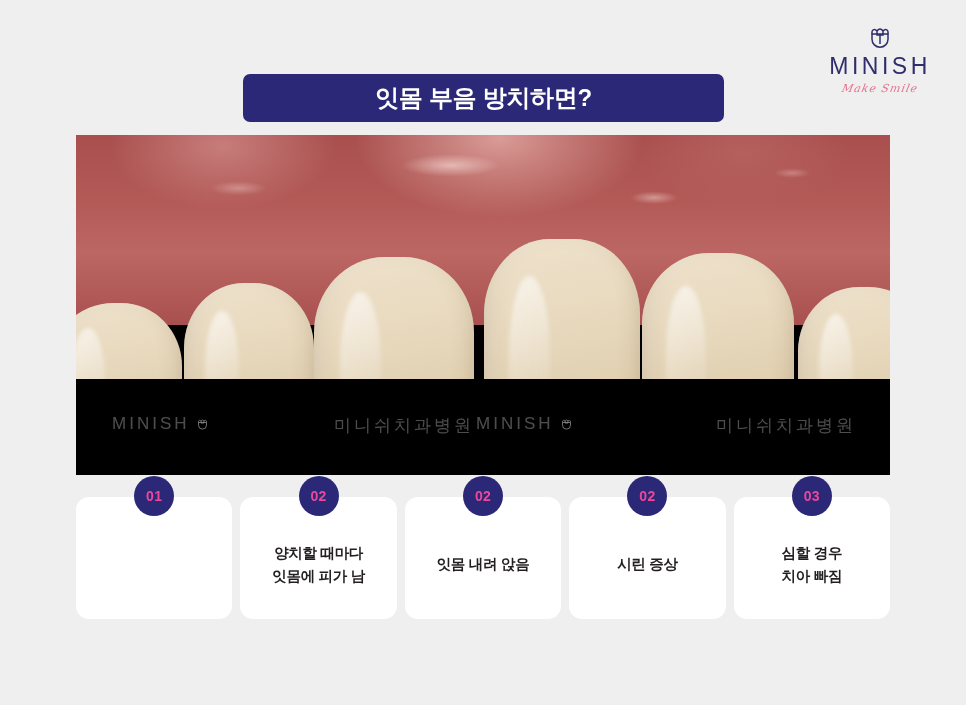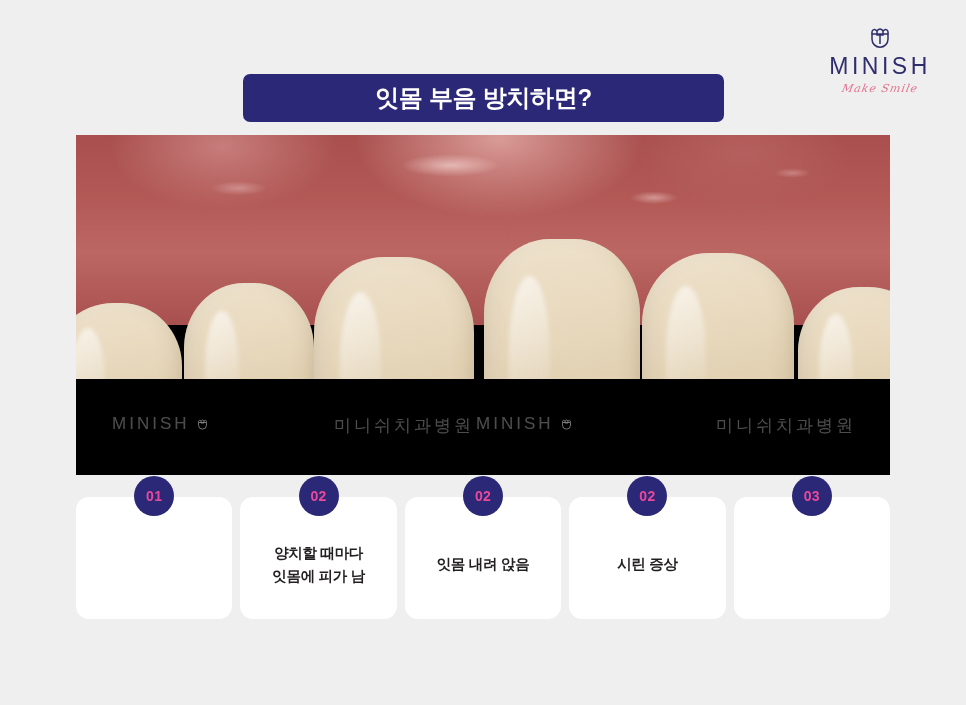--- a/index.html
+++ b/index.html
@@ -195,14 +195,16 @@
   <div class="card">
     <div class="badge">02</div>
     <div class="card-text">잇몸 내려 앉음</div>
   </div>
   <div class="card">
     <div class="badge">02</div>
     <div class="card-text">시린 증상</div>
   </div>
   <div class="card">
     <div class="badge">03</div>
+    <div class="card-text">심할 경우
+치아 빠짐</div>
   </div>
 </div>
 
 </body></html>

